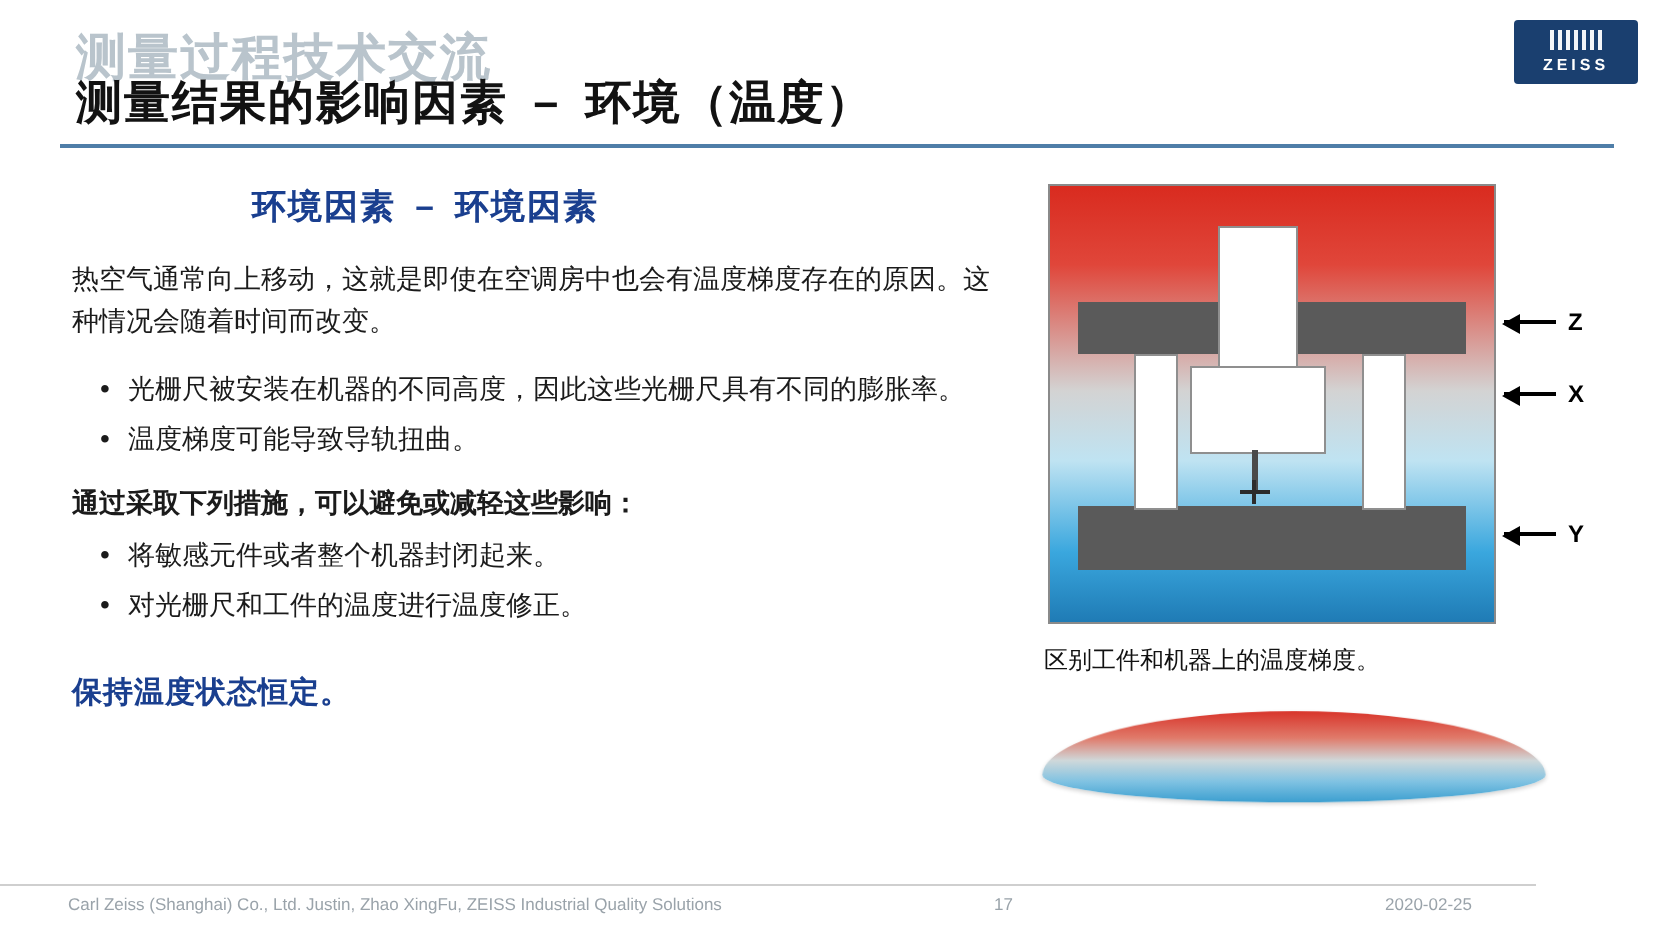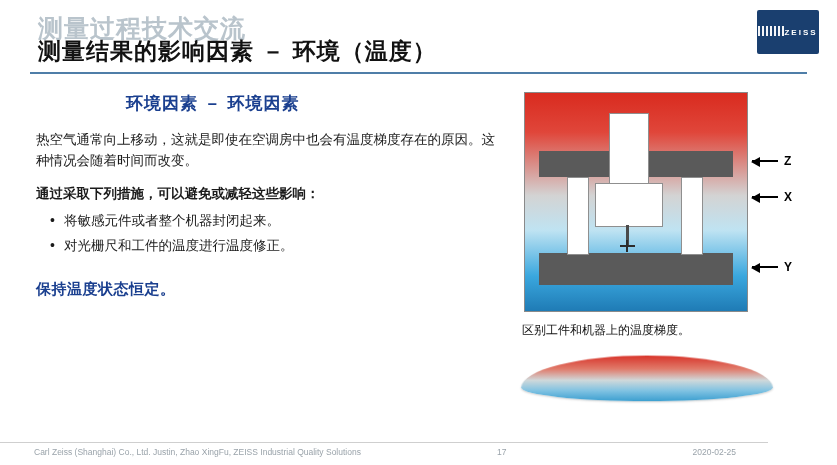--- a/index.html
+++ b/index.html
@@ -49,25 +49,25 @@
     top: 72px;
     width: 777px;
     height: 2px;
     background: #4f7ea8;
   }
   .zeiss-logo {
     position: absolute;
     right: 18px;
     top: 10px;
     width: 62px;
-    height: 44px;
+    height: 32px;
     background: #1a3f6f;
     border-radius: 2px;
     display: flex;
-    flex-direction: row;
+    flex-direction: column;
     align-items: center;
     justify-content: center;
   }
   .zeiss-logo .zl-mark {
     width: 26px;
     height: 10px;
     background:
       repeating-linear-gradient(90deg, #ffffff 0 2px, #1a3f6f 2px 4px);
     opacity: 0.95;
     margin-bottom: 3px;
@@ -117,21 +117,20 @@
     left: -4px;
     top: -1px;
     font-size: 14px;
     color: #1b1b1b;
   }
   .lead-bold {
     font-size: 13.5px;
     font-weight: bold;
     margin: 4px 0 6px 0;
     line-height: 20px;
-    font-family: Liberation Mono, monospace;
   }
   .closing-line {
     color: #1a3f8f;
     font-weight: bold;
     font-size: 15px;
     margin-top: 24px;
     letter-spacing: 0.5px;
   }
 
   
@@ -302,20 +301,24 @@
     <div class="zl-mark"></div>
     <div class="zl-text">ZEISS</div>
   </div>
 </div>
 
 <div class="left-col">
   <div class="section-title">环境因素  －  环境因素</div>
 
   <p class="para">热空气通常向上移动，这就是即使在空调房中也会有温度梯度存在的原因。这种情况会随着时间而改变。</p>
 
+  <ul class="bullets">
+    <li>光栅尺被安装在机器的不同高度，因此这些光栅尺具有不同的膨胀率。</li>
+    <li>温度梯度可能导致导轨扭曲。</li>
+  </ul>
 
   <div class="lead-bold">通过采取下列措施，可以避免或减轻这些影响：</div>
 
   <ul class="bullets">
     <li>将敏感元件或者整个机器封闭起来。</li>
     <li>对光栅尺和工件的温度进行温度修正。</li>
   </ul>
 
   <div class="closing-line">保持温度状态恒定。</div>
 </div>

